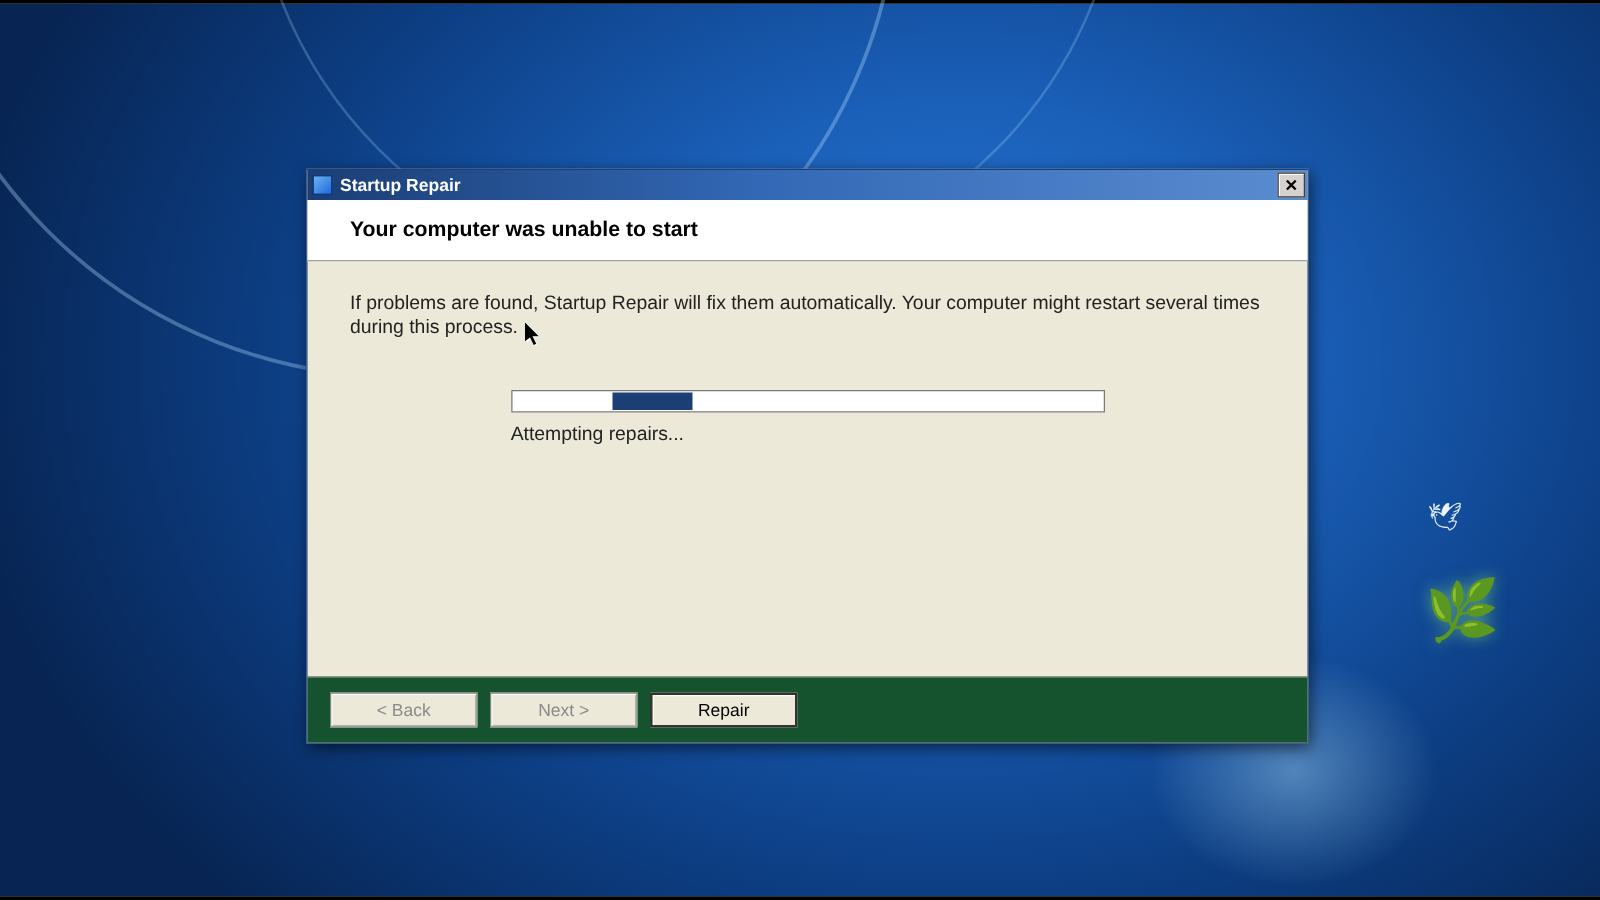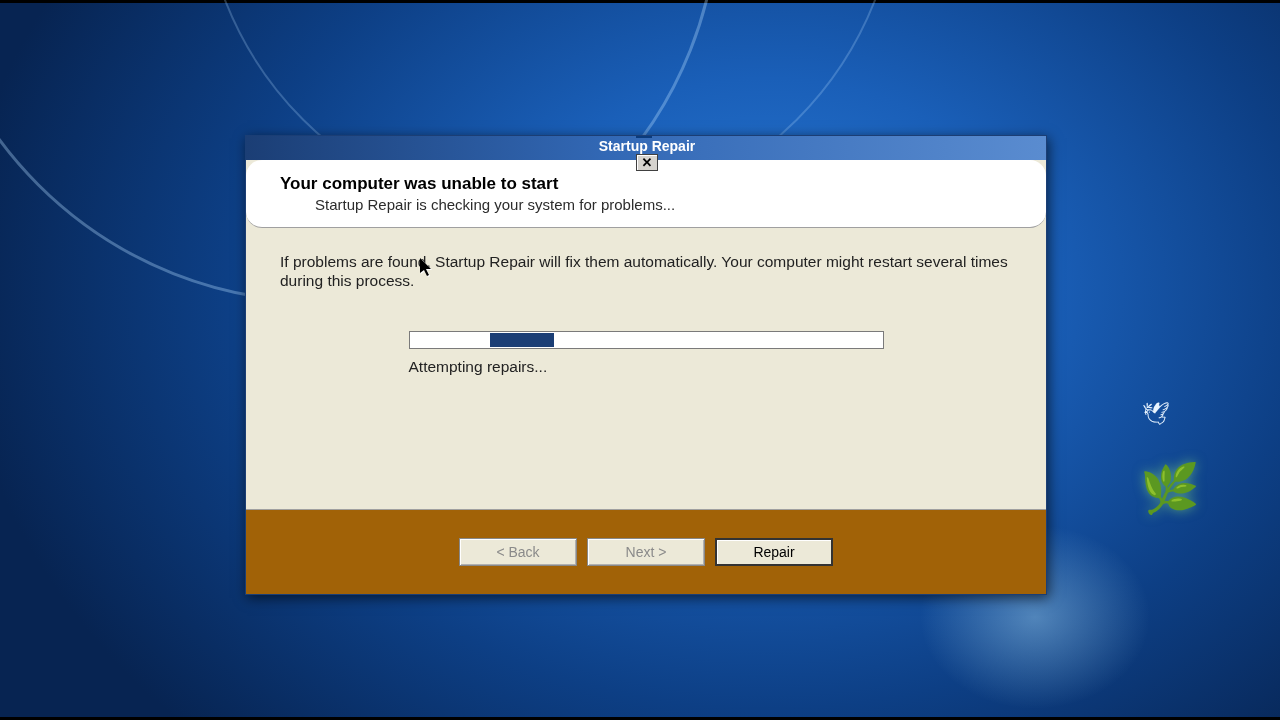--- a/index.html
+++ b/index.html
@@ -28,40 +28,39 @@
   width: 802px; height: 460px;
   background: #ece9d8;
   border: 1px solid #1b3e75;
   box-shadow: 2px 3px 12px rgba(0,0,0,.6);
 }
 .titlebar {
   height: 24px;
   background: linear-gradient(90deg, #1b3e75 0%, #3268b5 45%, #5a8cd0 100%);
   display: flex; align-items: center;
   padding: 0 2px 0 4px;
-  color: #fff; font-weight: bold; font-size: 14px; flex-direction: column;
+  color: #fff; font-weight: bold; font-size: 14px;
 }
 .title-icon {
   width: 16px; height: 16px; margin-right: 6px;
   background: linear-gradient(135deg,#6db3f2,#1e69de); border:1px solid #0a3b7d;
 }
 .title-text { flex: 1; }
 .close-btn {
   width: 22px; height: 20px;
   background: #d6d3ce; border: 1px solid #404040;
   display:flex; align-items:center; justify-content:center;
   font-family: Arial; font-size:13px; font-weight:bold; color:#000;
   box-shadow: inset 1px 1px 0 #fff;
 }
 
 .header-panel {
   background: #fff;
   border-bottom: 1px solid #a0a0a0;
   padding: 14px 34px 14px 34px;
-  border-radius: 16px;
 }
 .header-title { font-weight: bold; font-size: 17px; color:#000; }
 .header-sub { font-size: 15px; color:#2c2c2c; margin-left: 35px; margin-top: 2px; }
 
 .body-panel { padding: 24px 34px 10px 34px; color:#222; font-size:15.5px; line-height:1.25; }
 .body-panel p { margin-bottom: 14px; }
 
 .progress-outer {
   margin: 40px auto 8px auto;
   width: 475px; height: 18px;
@@ -71,23 +70,23 @@
 }
 .progress-chunk {
   position:absolute; top:1px; height:14px; width:64px; left:80px;
   background: #1b3e75;
 }
 .progress-label { width:475px; margin: 8px auto 12px auto; font-size:15.5px; color:#222; }
 
 .footer {
   position:absolute; bottom:0; left:0; right:0;
   border-top: 1px solid #a0a0a0;
-  padding: 28px 18px;
-  display:flex; justify-content:center; gap:10px;
-  background:#a16207;
+  padding: 12px 18px;
+  display:flex; justify-content:flex-start; gap:10px;
+  background:#14532d;
 }
 .btn {
   min-width: 118px; height: 28px;
   font-size: 14px;
   background: #ece9d8;
   border: 1px solid #888;
   box-shadow: inset 1px 1px 0 #fff, inset -1px -1px 0 #b0b0b0;
   display:flex; align-items:center; justify-content:center;
 }
 .btn.disabled { color:#8a8a8a; }
@@ -113,21 +112,20 @@
     <div class="titlebar">
       <div class="title-icon"></div>
       <div class="title-text">Startup Repair</div>
       <div class="close-btn">
         <span>✕</span>
       </div>
     </div>
 
     <div class="header-panel">
       <div class="header-title">Your computer was unable to start</div>
-      <div class="header-sub">Startup Repair is checking your system for problems...</div>
     </div>
 
     <div class="body-panel">
       <p>If problems are found, Startup Repair will fix them automatically. Your computer might restart several times during this process.</p>
 
       <div class="progress-outer">
         <div class="progress-chunk"></div>
       </div>
       <div class="progress-label">Attempting repairs...</div>
     </div>

